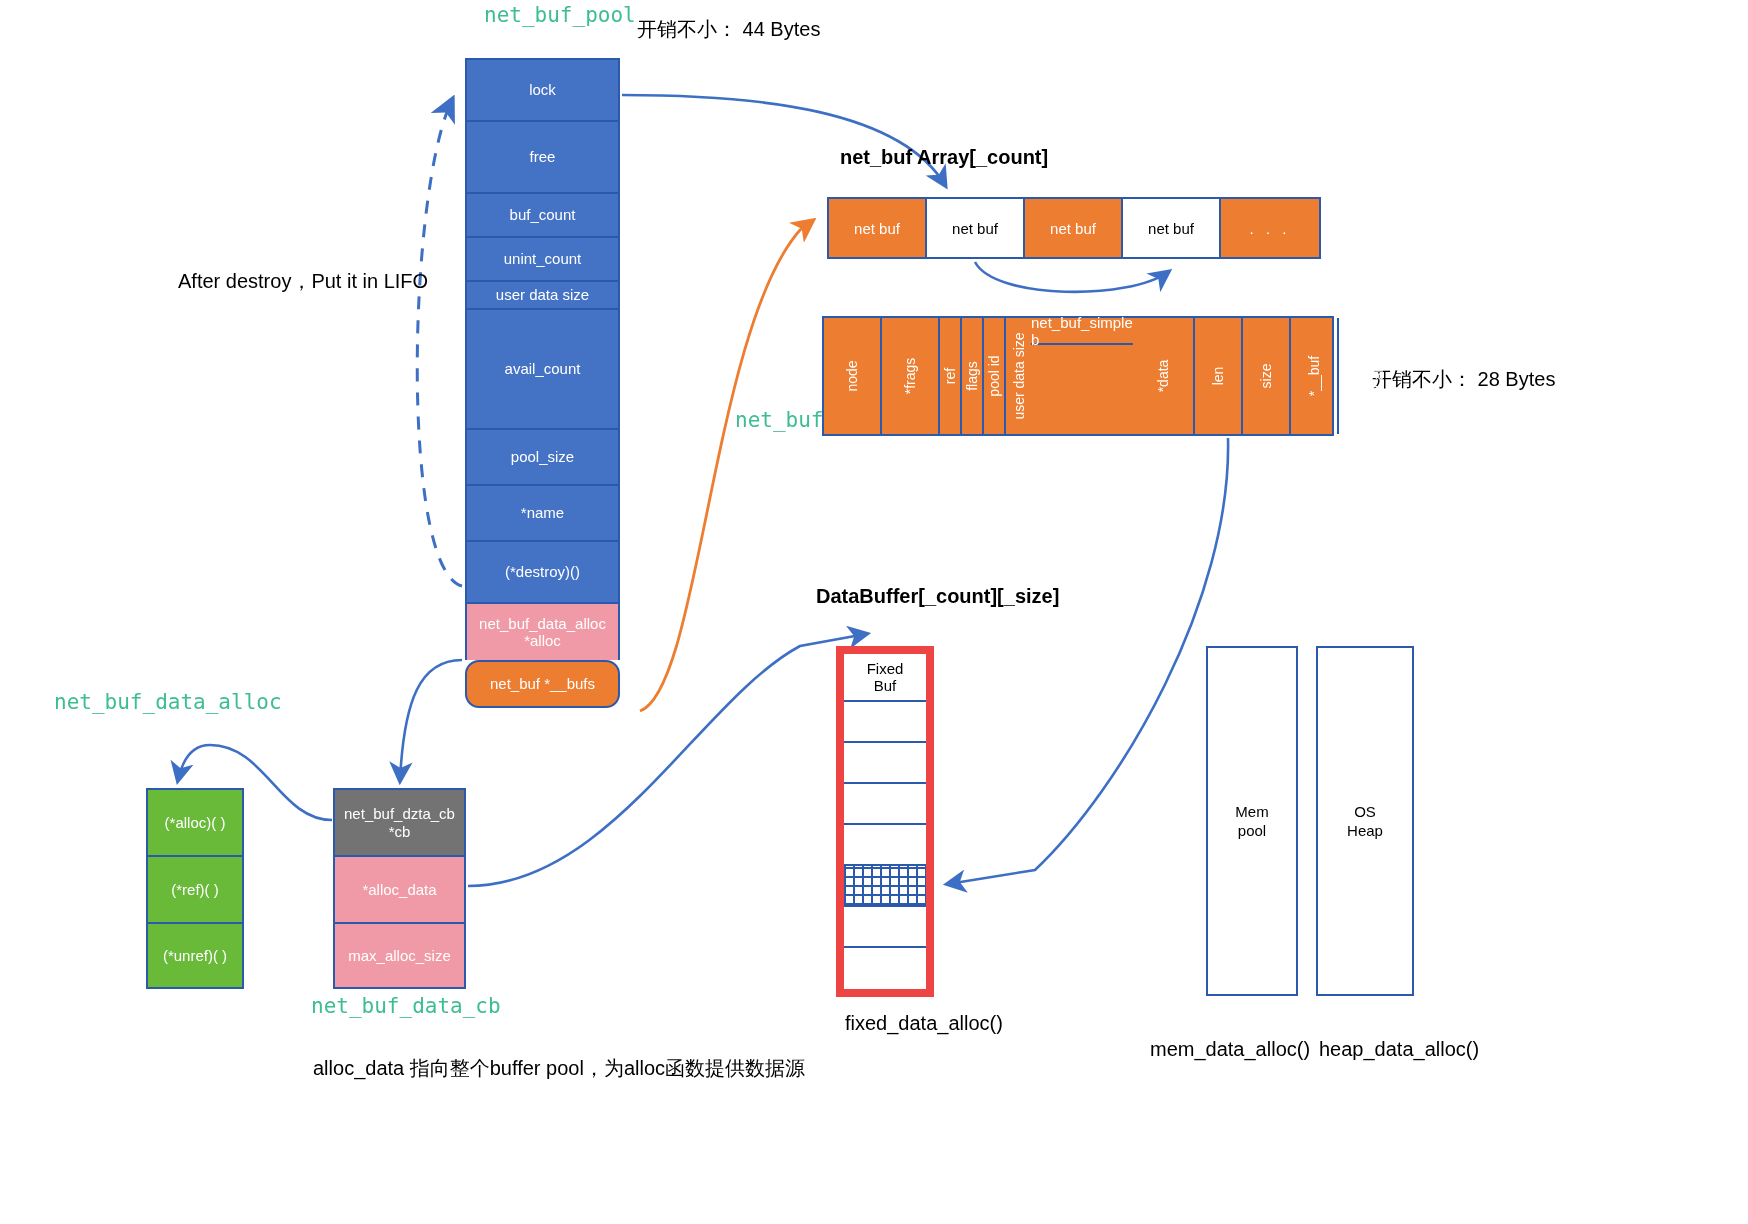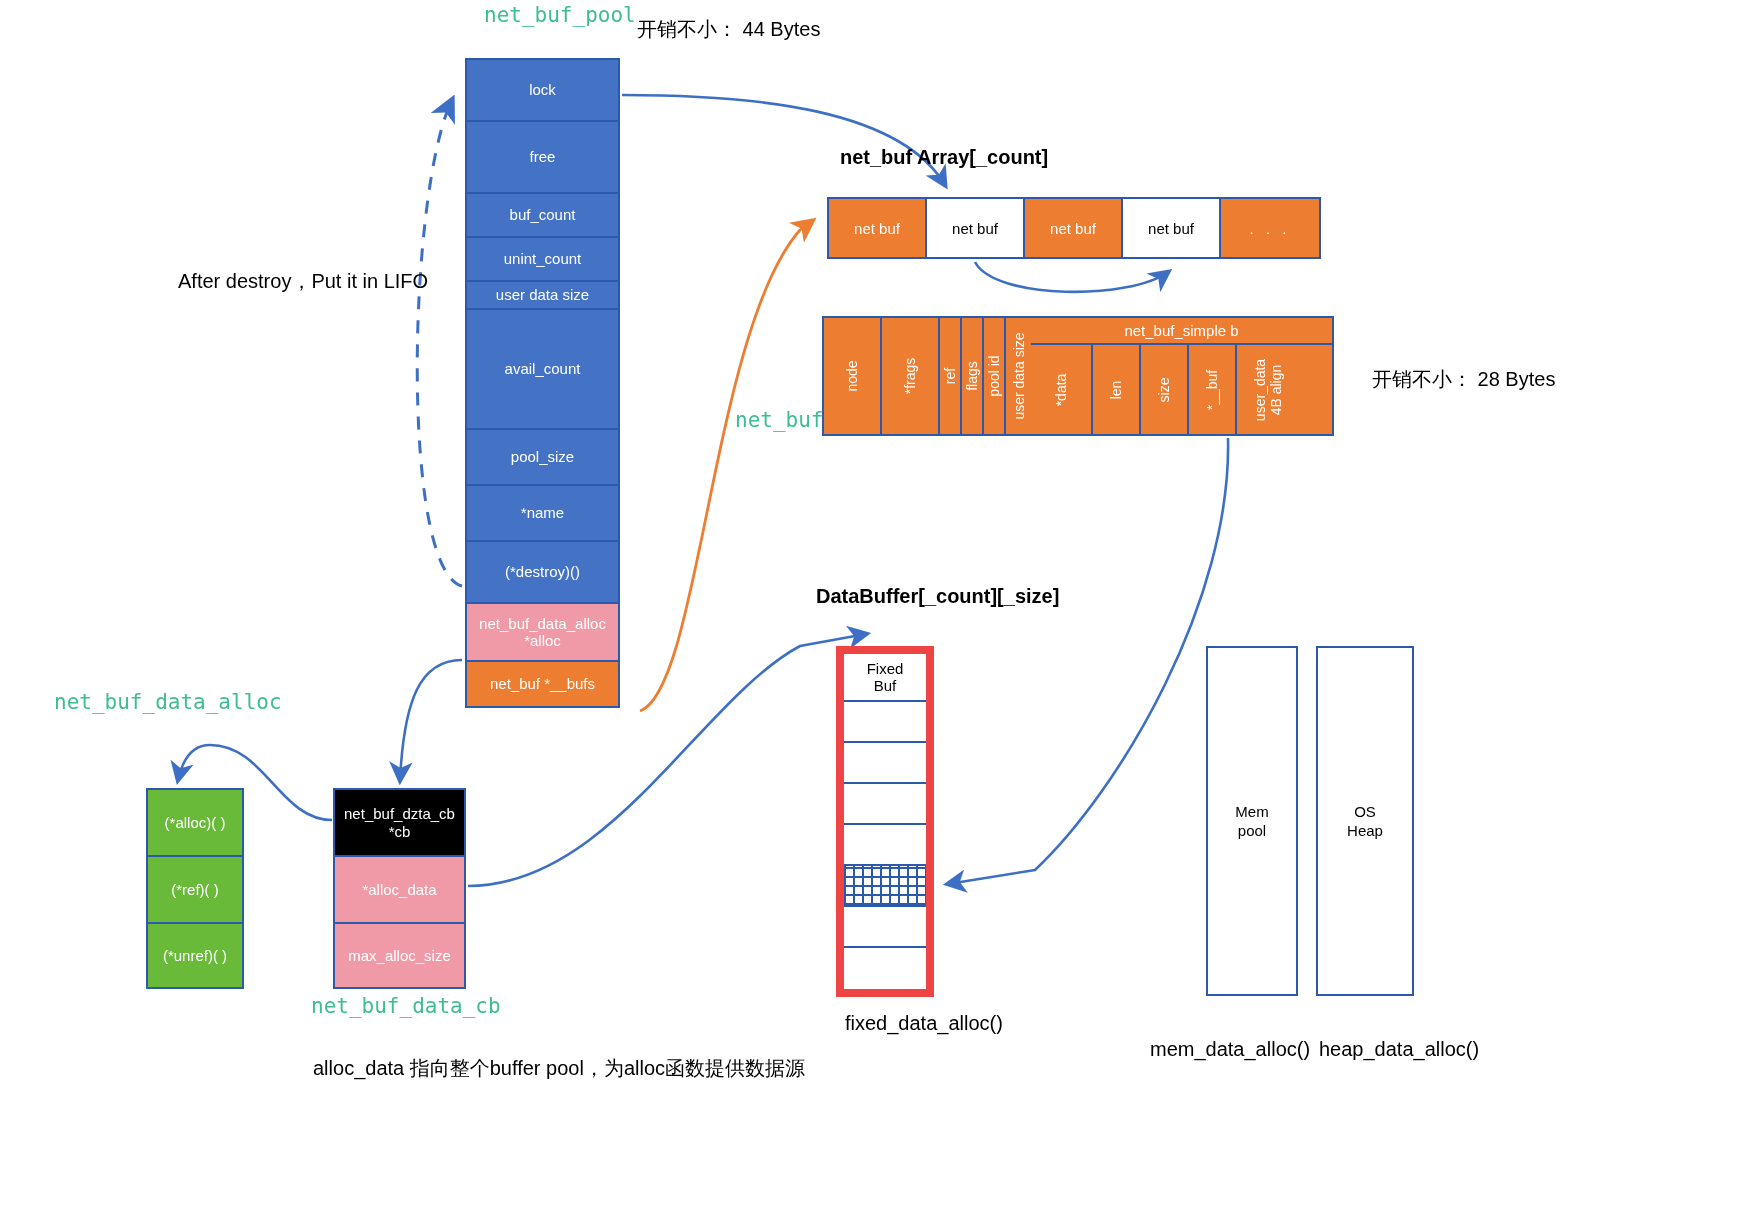--- a/index.html
+++ b/index.html
@@ -31,21 +31,21 @@
     border:2.5px solid #2b5aad;
     border-bottom-width:0;
     background:#4472c4;
     color:#ffffff;
     font-size:15px;
     display:flex; align-items:center; justify-content:center;
     text-align:center; line-height:1.15;
   }
   #pool .prow:last-child { border-bottom-width:2.5px; }
   .prow.pink { background:#ef9aa6; }
-  .prow.orange { background:#ed7d31; }
+  .prow.orange { background:#ed7d31;border-radius:14px; }
 
   
   #nbarray {
     position:absolute; left:827px; top:197px;
     height:62px; display:flex;
     border:2.5px solid #2b5aad;
   }
   .nbcell {
     width:98px; height:100%;
     border-right:2.5px solid #2b5aad;
@@ -74,21 +74,21 @@
   .vcell:last-child { border-right:0; }
   .vtxt {
     position:absolute;
     left:50%; top:50%;
     transform:translate(-50%,-50%) rotate(-90deg);
     white-space:nowrap;
     color:#fff; font-size:14px;
   }
   #simplegroup {
     height:100%;
-    display:flex; flex-direction:column;
+    display:flex; flex-direction:row;
     flex:1 1 auto;
   }
   #simplehdr {
     height:27px;
     border-bottom:2.5px solid #2b5aad;
     display:flex; align-items:center; justify-content:center;
     color:#fff; font-size:15px;
   }
   #simplecells { flex:1 1 auto; display:flex; }
 
@@ -141,21 +141,21 @@
   #dcb { position:absolute; left:333px; top:788px; width:133px; }
   .dcell {
     border:2.5px solid #2b5aad;
     border-bottom-width:0;
     font-size:15px; color:#fff;
     height:67px;
     display:flex; align-items:center; justify-content:center;
     text-align:center; line-height:1.15;
   }
   #dcb .dcell:last-child { border-bottom-width:2.5px; }
-  .dcell.green { background:#000000; }
+  .dcell.green { background:#737373; }
   .dcell.pink  { background:#ef9aa6; }
 </style>
 </head>
 <body>
 
 <div id="stage">
 
   <svg class="wires" viewBox="0 0 1748 1224">
     <defs>
       <marker id="ah-blue" markerWidth="9" markerHeight="9" refX="7" refY="4.5" orient="auto">

